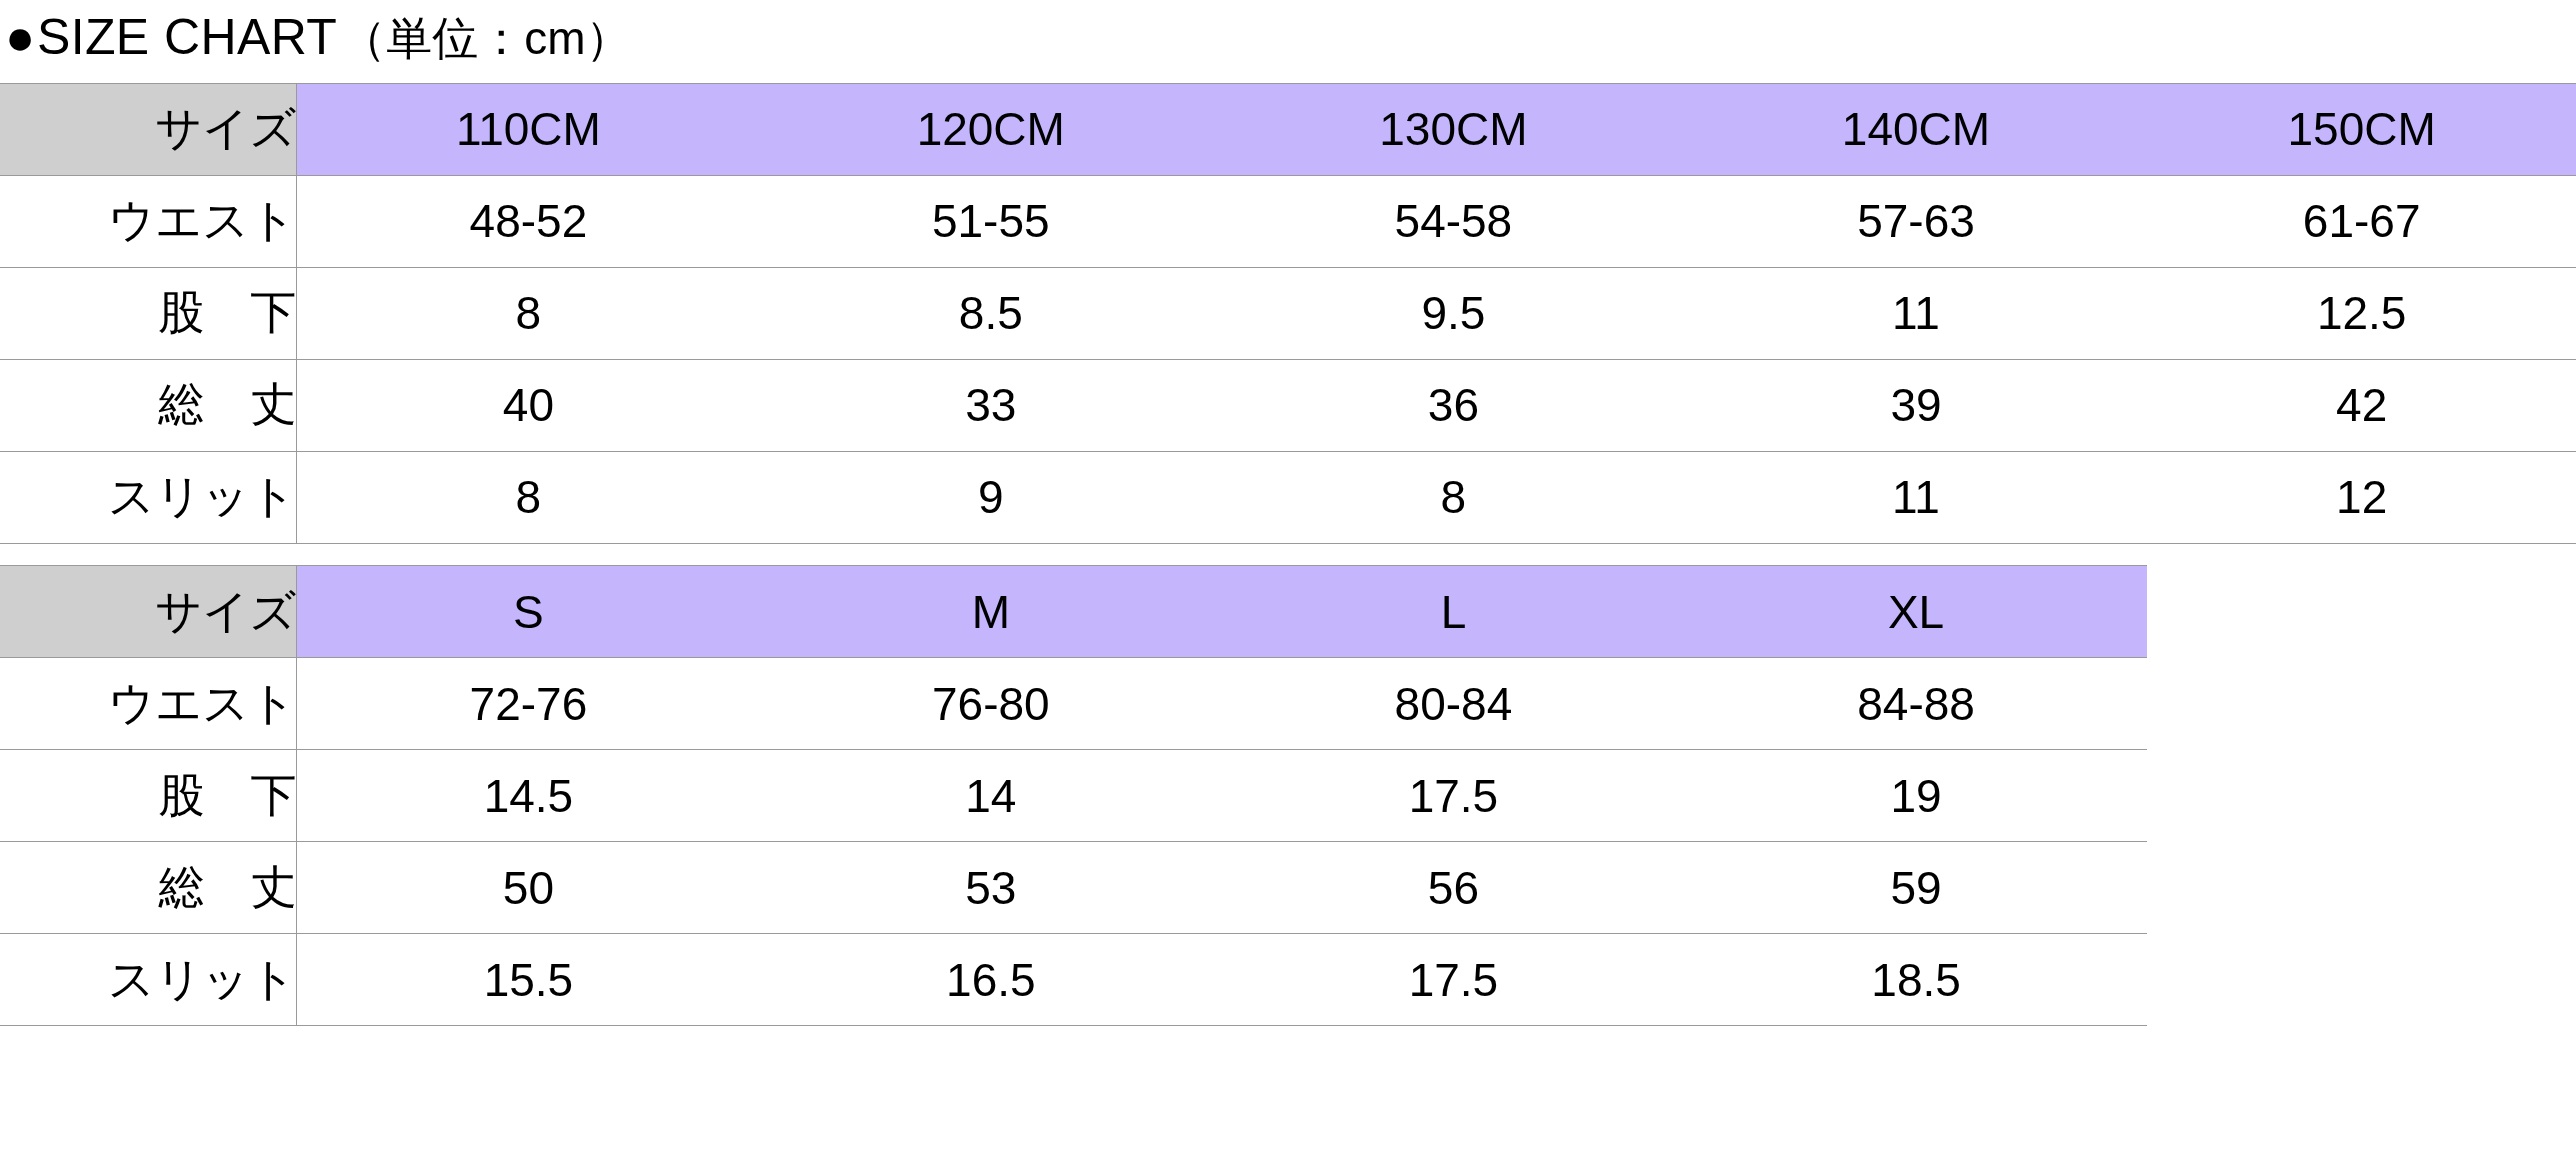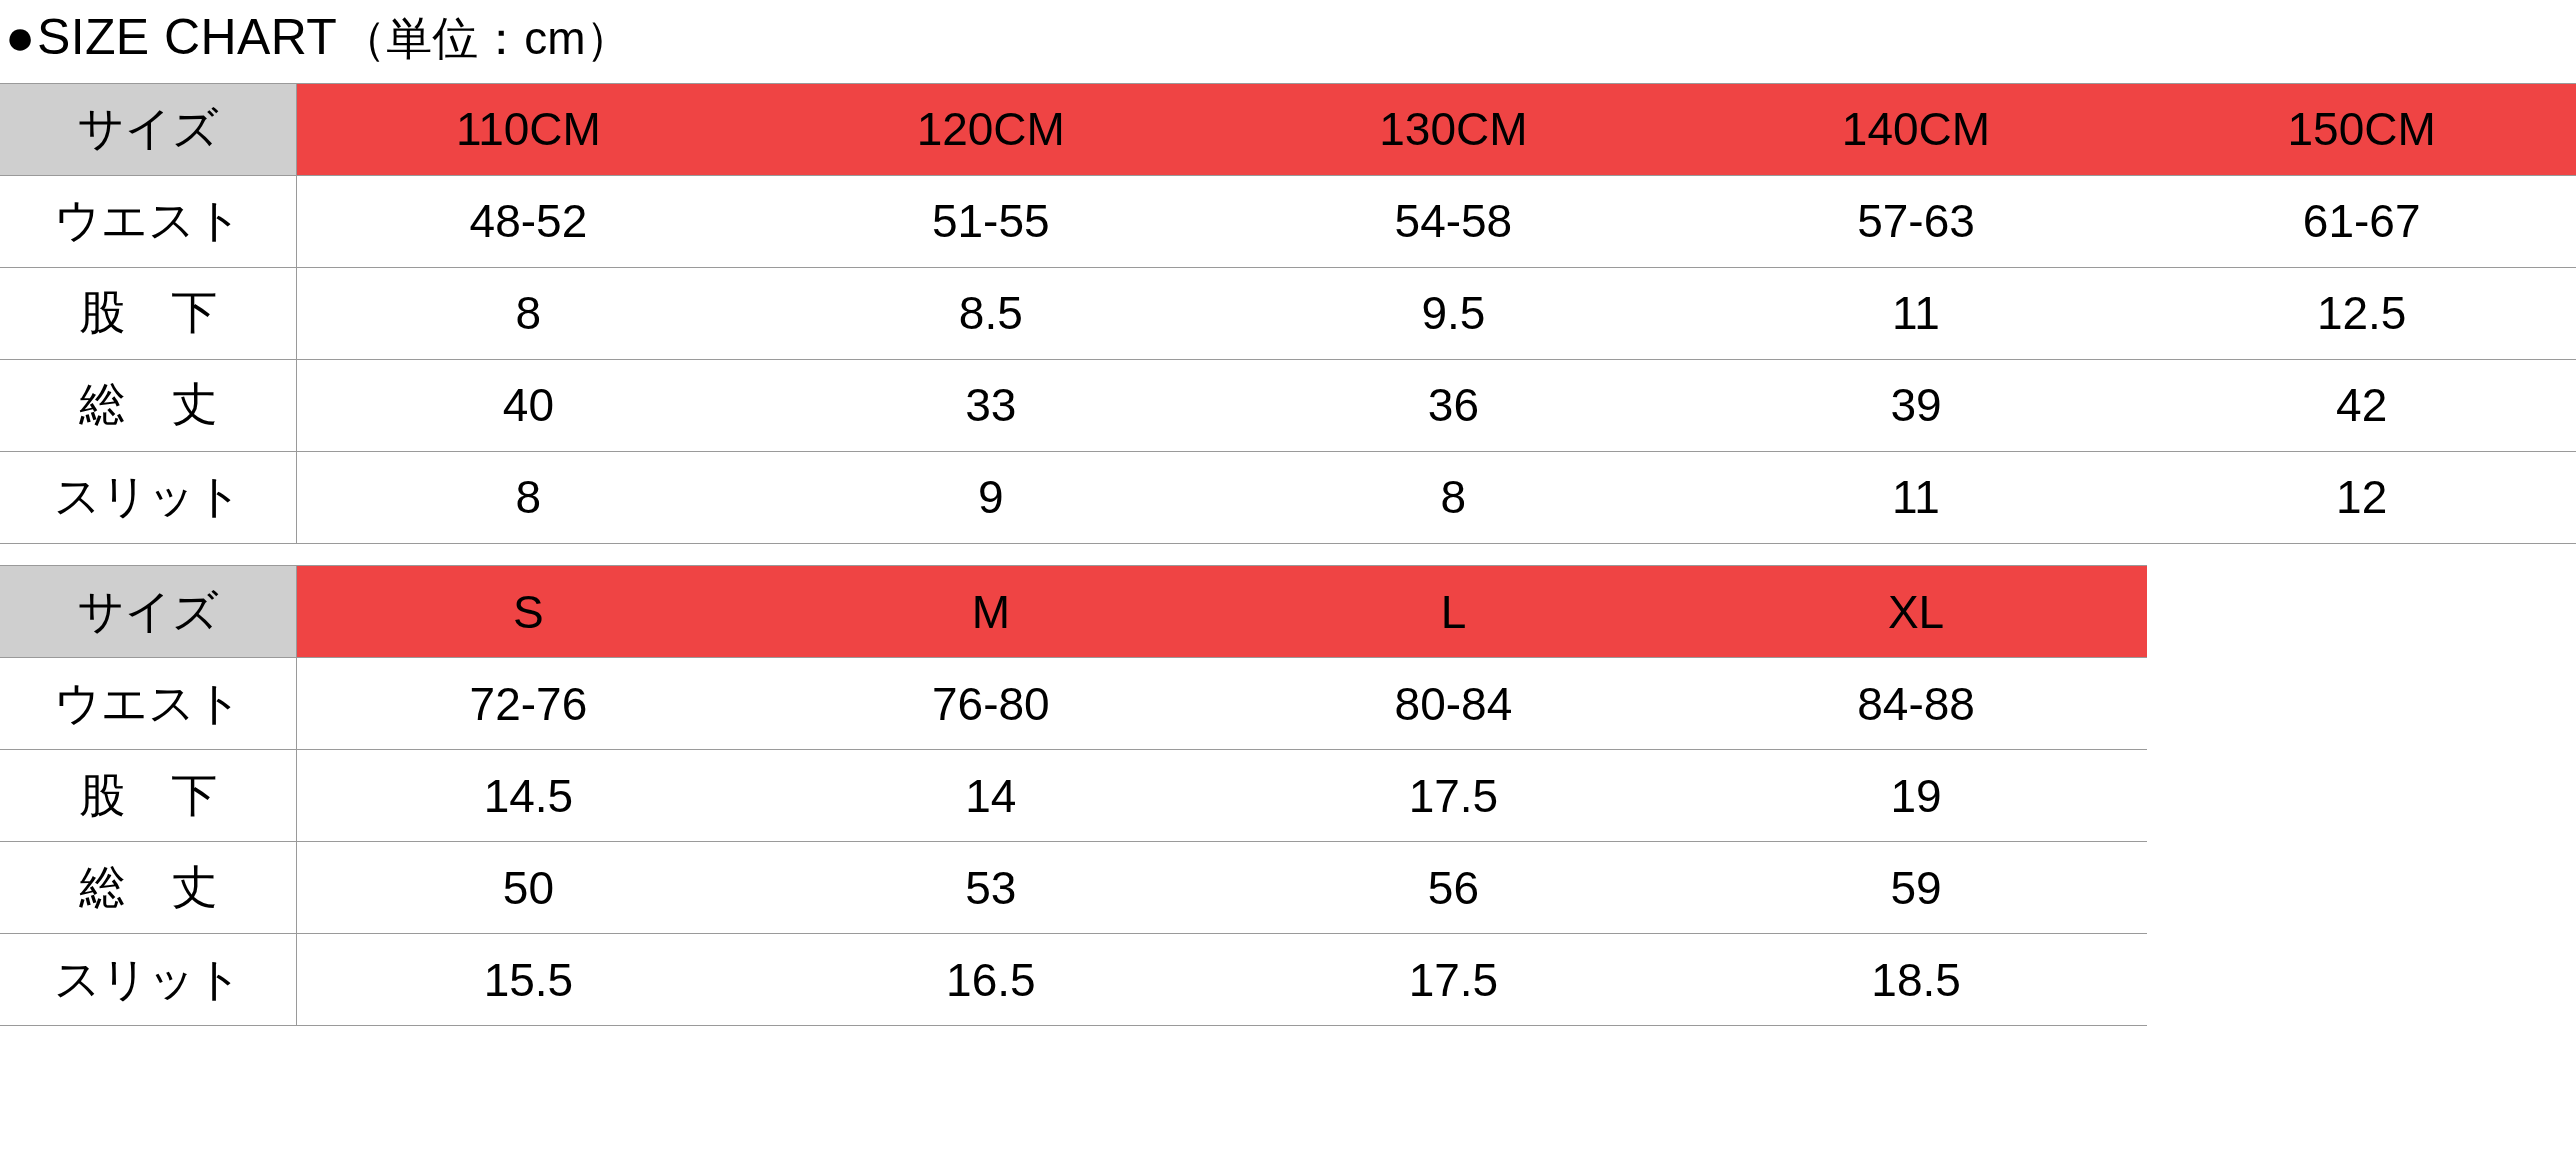--- a/index.html
+++ b/index.html
@@ -57,28 +57,28 @@
     font-size: 46px;
     font-weight: 400;
     text-align: center;
     vertical-align: middle;
     height: 91px;
     padding: 0;
     border-bottom: 1.7px solid #9a9a9a;
     white-space: nowrap;
   }
   .chart-table tr.header-row td {
-    background: #ef4444;
+    background: #c4b5fd;
     border-bottom: 1.7px solid #9a9a9a;
   }
   .chart-table tr.header-row td.rowlabel {
     background: #cfcfcf;
   }
   .chart-table td.rowlabel {
-    text-align: center;
+    text-align: right;
     border-right: 1.7px solid #9a9a9a;
   }
   .chart-table td.empty {
     border-bottom: none;
     background: #ffffff;
   }
   .chart-table tr.header-row td.empty {
     background: #ffffff;
     border-bottom: none;
   }

